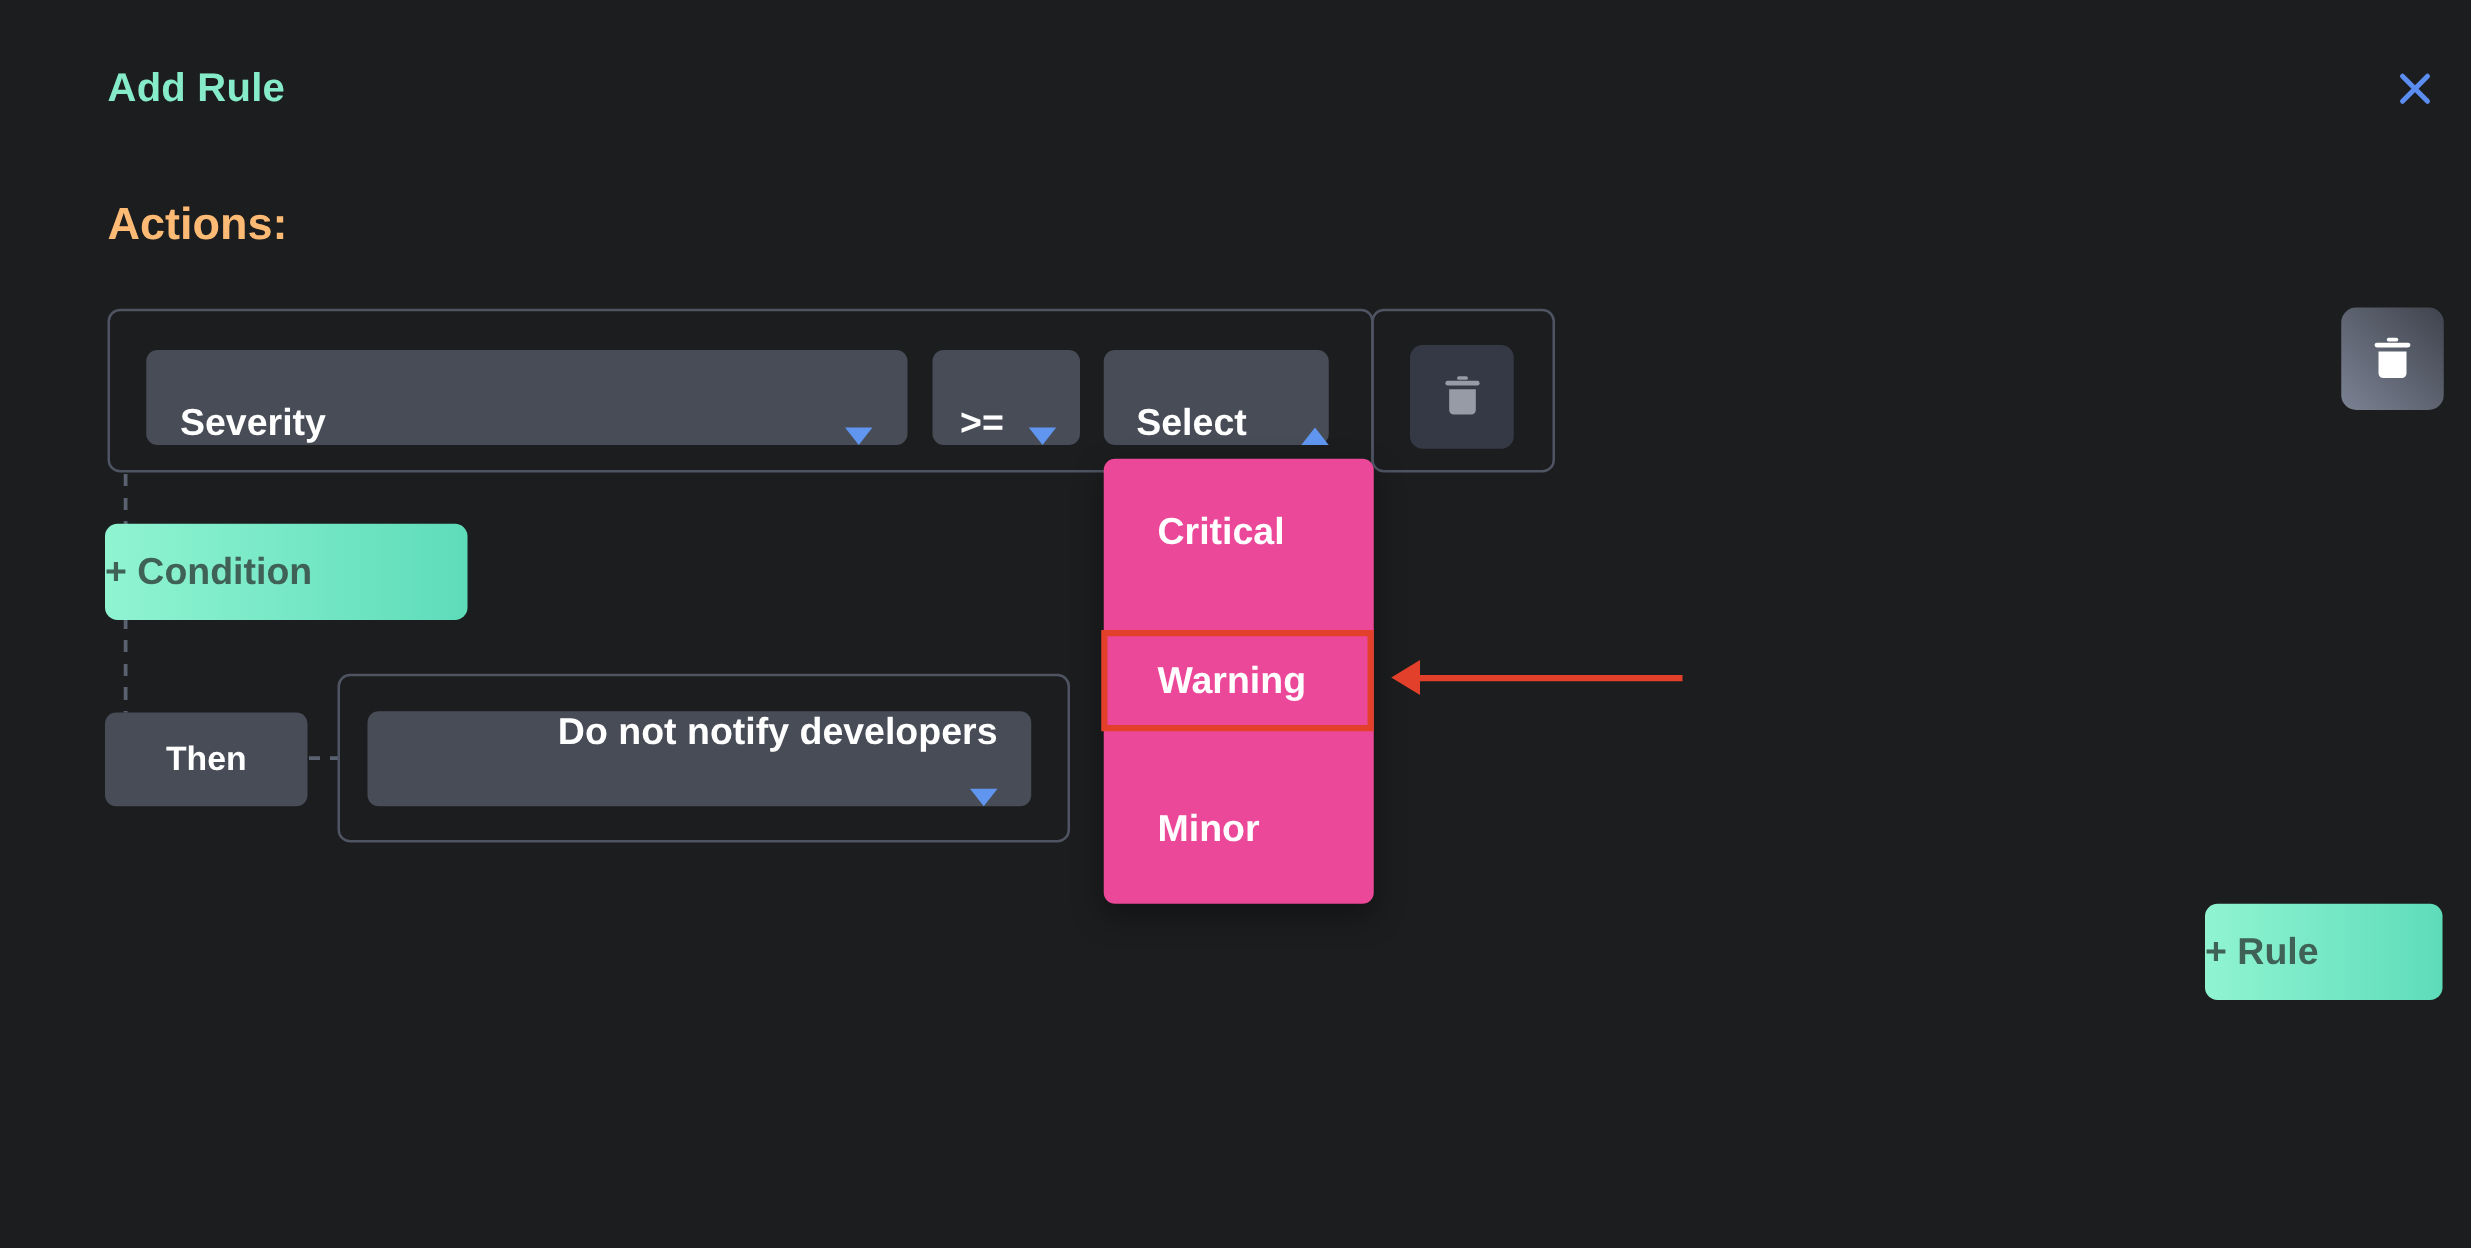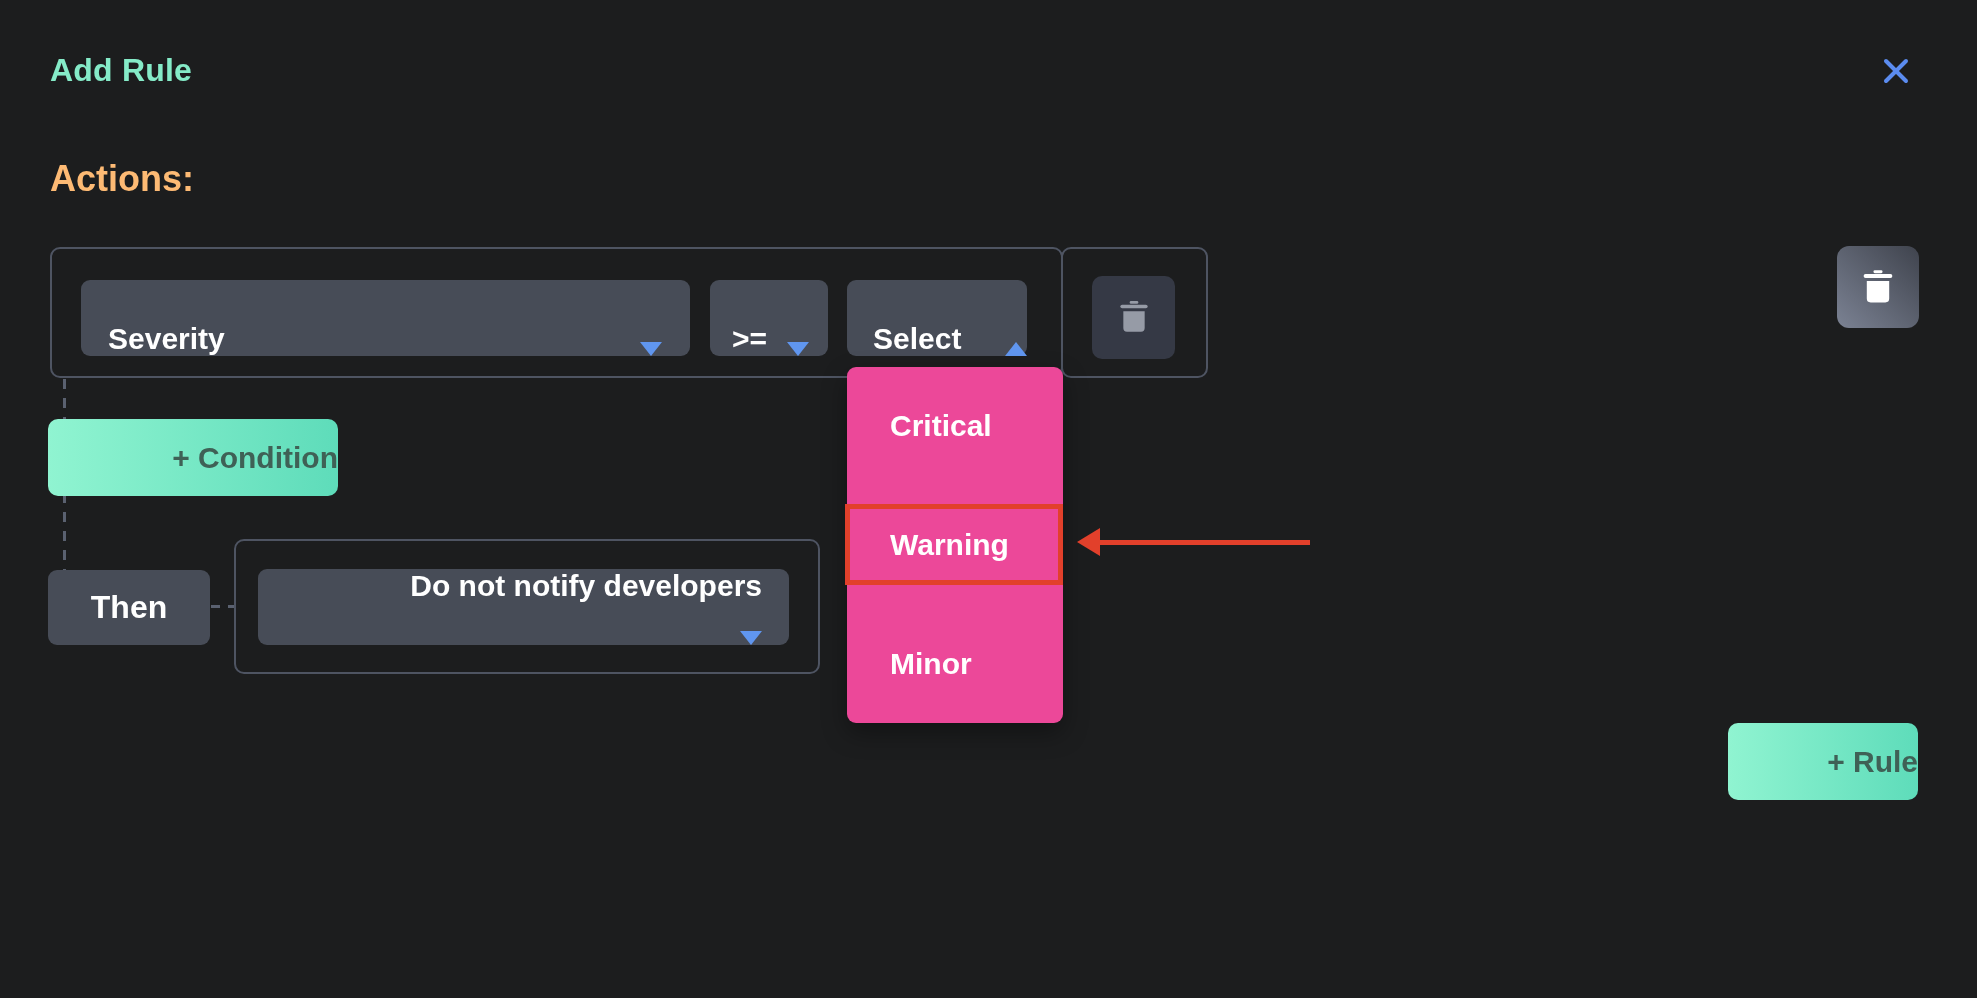--- a/index.html
+++ b/index.html
@@ -3,21 +3,21 @@
 <meta charset="utf-8">
 <style>
   * { margin:0; padding:0; box-sizing:border-box; }
   html,body { background:#141414; }
   .stage {
     position:relative; width:1977px; height:998px;
     background:#1c1d1e; overflow:hidden;
     font-family:"Liberation Sans","DejaVu Sans",sans-serif;
     -webkit-font-smoothing:antialiased;
   }
-  .abs { position:absolute; }
+  .abs { position:absolute;margin-left:36px; }
 
   
   .title { left:50px; top:52px; font-size:32px; font-weight:600; color:#85ebc8; letter-spacing:.2px; }
   .close-btn { left:1874px; top:50px; width:44px; height:44px; display:flex; align-items:center; justify-content:center; cursor:pointer; background:none; border:none; }
 
   .section-label { left:50px; top:158px; font-size:36px; font-weight:700; color:#fdba74; }
 
   
   .group-box { border:2px solid #4e5462; border-radius:10px; background:transparent; }
   .conditions-box { left:50px; top:247px; width:1013px; height:131px; }
@@ -48,34 +48,34 @@
     background:linear-gradient(45deg,#7b8293 0%,#3f434d 100%);
     border-radius:12px; display:flex; align-items:center; justify-content:center;
   }
 
   
   .mint-btn {
     border:none; cursor:pointer; border-radius:10px;
     background:linear-gradient(90deg,#90f4d1 0%,#5edcba 100%);
     color:#3f6156; font-size:30px; font-weight:700;
     font-family:"Liberation Sans","DejaVu Sans",sans-serif;
-    display:flex; align-items:center; justify-content:flex-end;
+    display:flex; align-items:center; justify-content:flex-start;
   }
   .add-condition-btn { left:48px; top:419px; width:290px; height:77px; }
   .add-rule-btn { left:1728px; top:723px; width:190px; height:77px; }
 
   
   .dash-v { left:63px; top:379px; width:3px; height:191px;
     background:repeating-linear-gradient(to bottom,#5a6170 0 10px,transparent 10px 19px); }
   .dash-h { left:211px; top:605px; width:25px; height:3px;
     background:repeating-linear-gradient(to right,#5a6170 0 9px,transparent 9px 17px); }
 
   
   .then-chip { left:48px; top:570px; width:162px; height:75px; background:#474c57; border-radius:9px;
-    display:flex; align-items:center; justify-content:center; color:#fff; font-size:32px; font-weight:700; }
+    display:flex; align-items:center; justify-content:center; color:#fff; font-size:27px; font-weight:700; }
 
   
   .menu { left:847px; top:367px; width:216px; height:356px; background:#ec4899; border-radius:9px;
     display:flex; flex-direction:column; box-shadow:0 10px 24px rgba(0,0,0,.35); z-index:5; }
   .menu-item { flex:1; display:flex; align-items:center; padding-left:43px;
     color:#ffffff; font-size:30px; font-weight:700; cursor:pointer; }
 
   
   .red-box { left:845px; top:504px; width:218px; height:81px; border:5px solid #e2402b; z-index:6; pointer-events:none; }
   .arrow-line { left:1094px; top:540px; width:216px; height:5px; background:#e2402b; z-index:6; }

